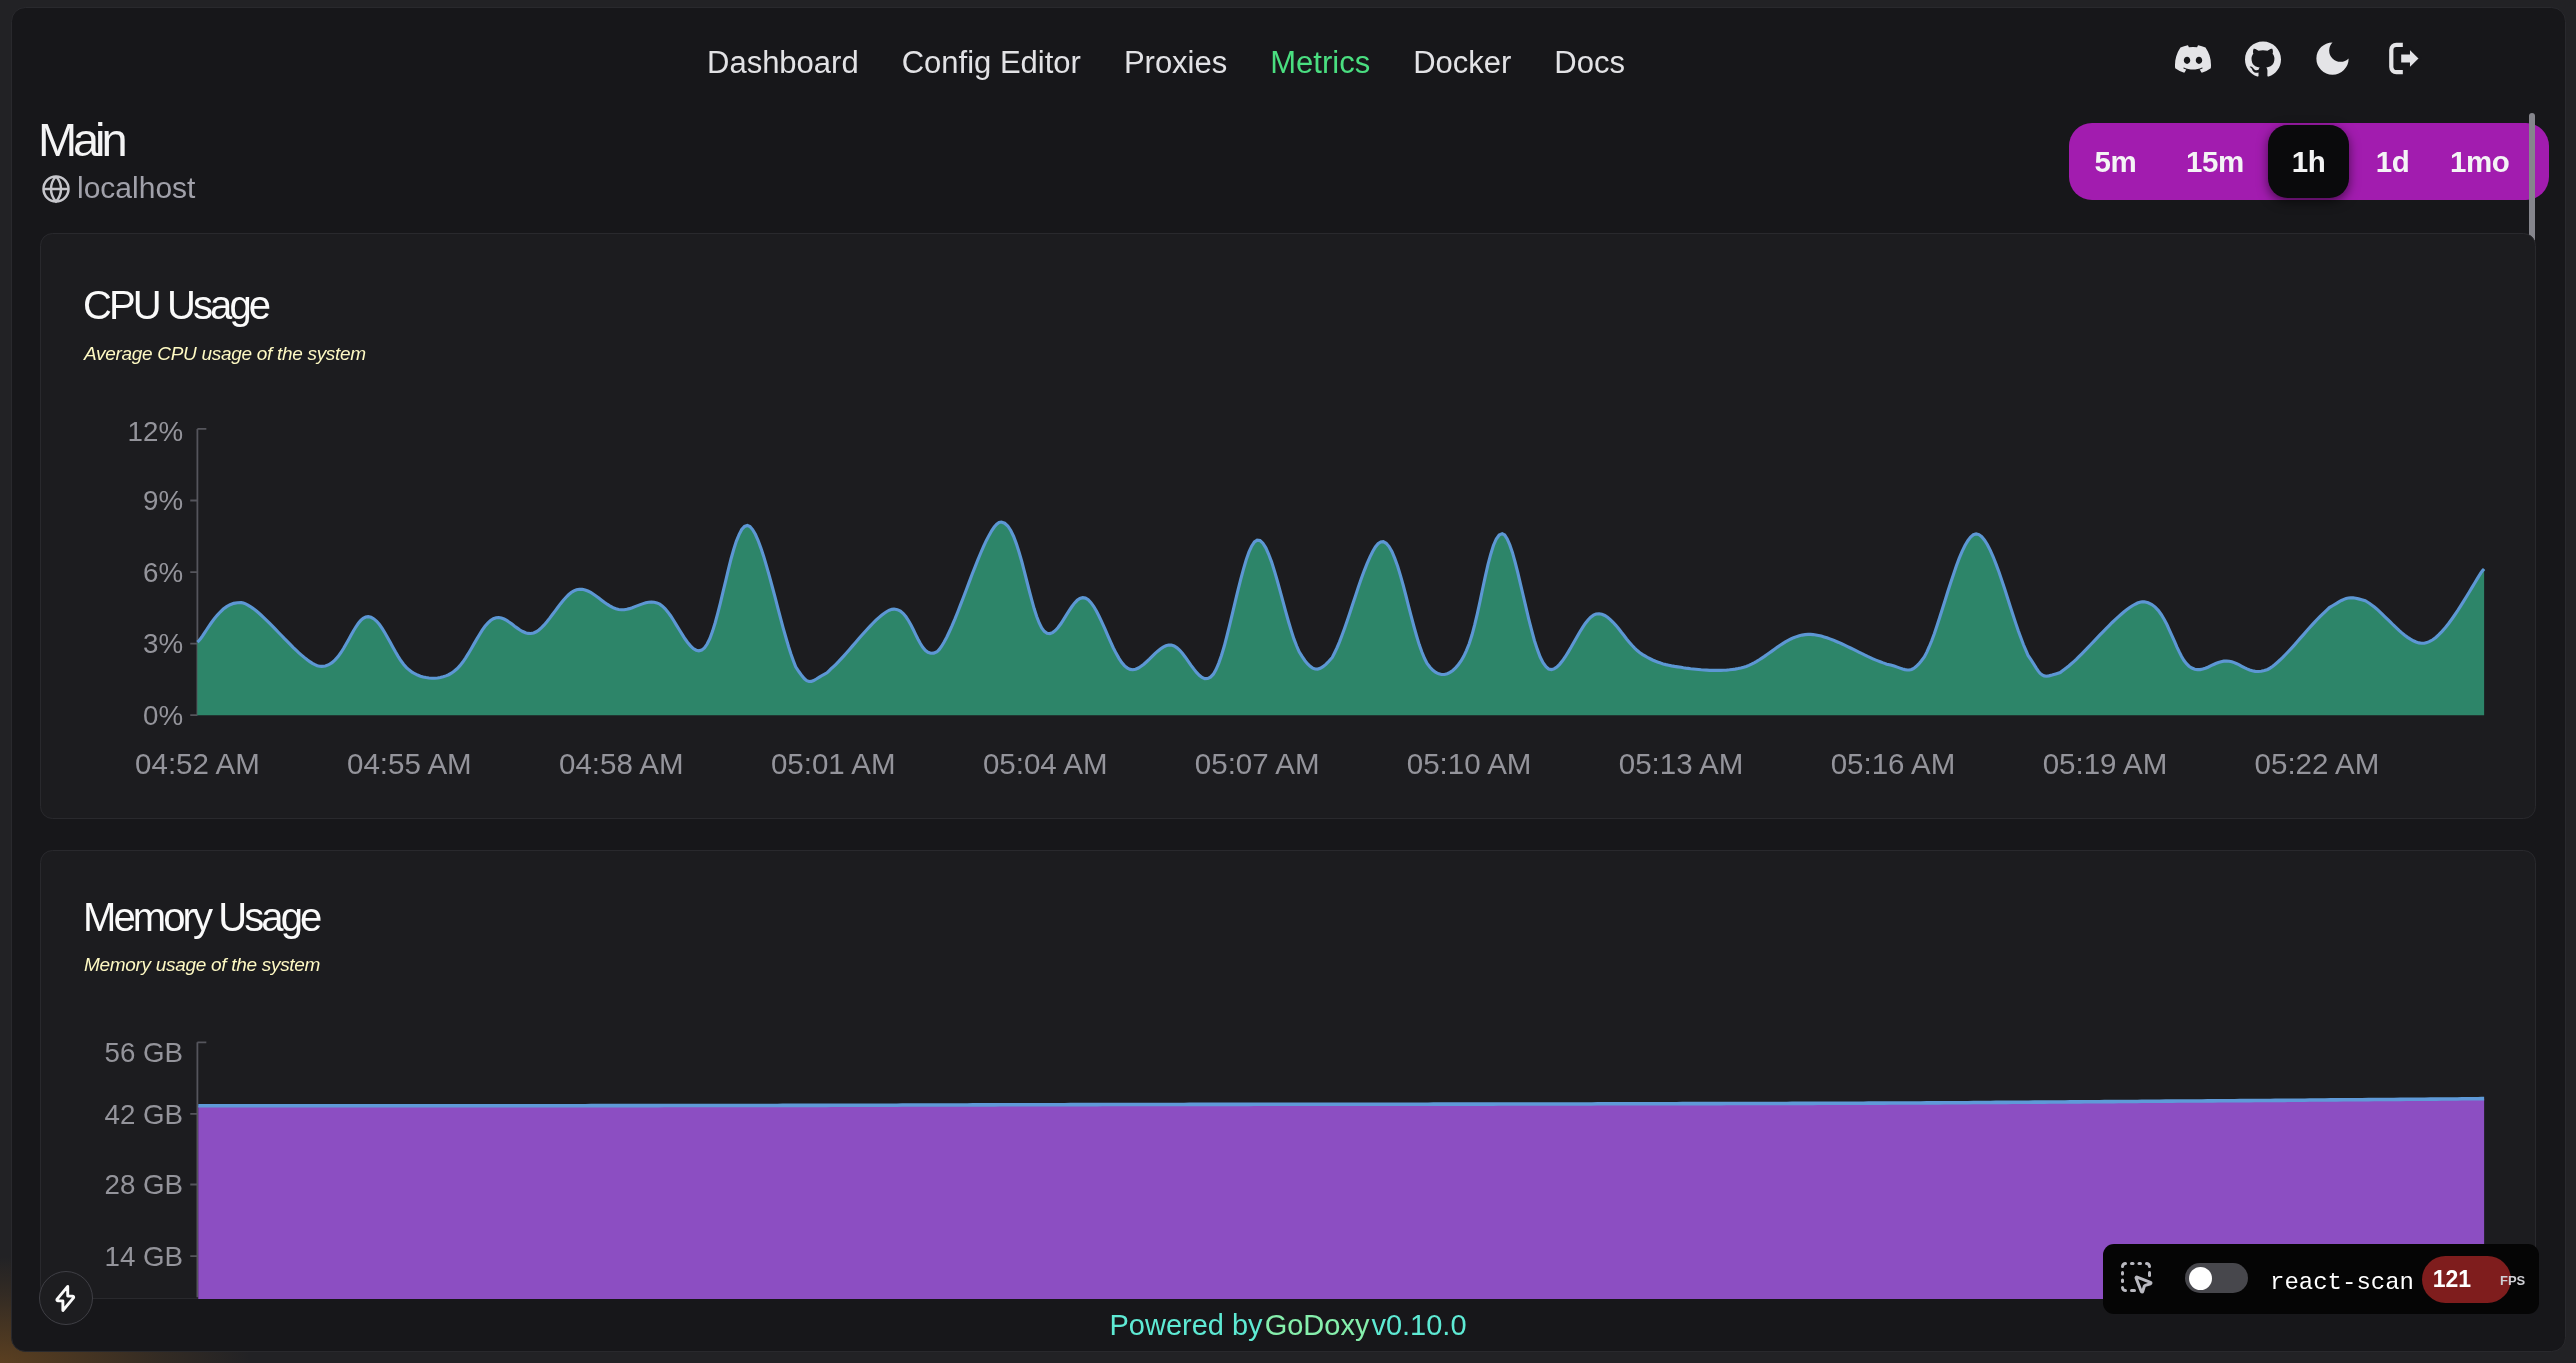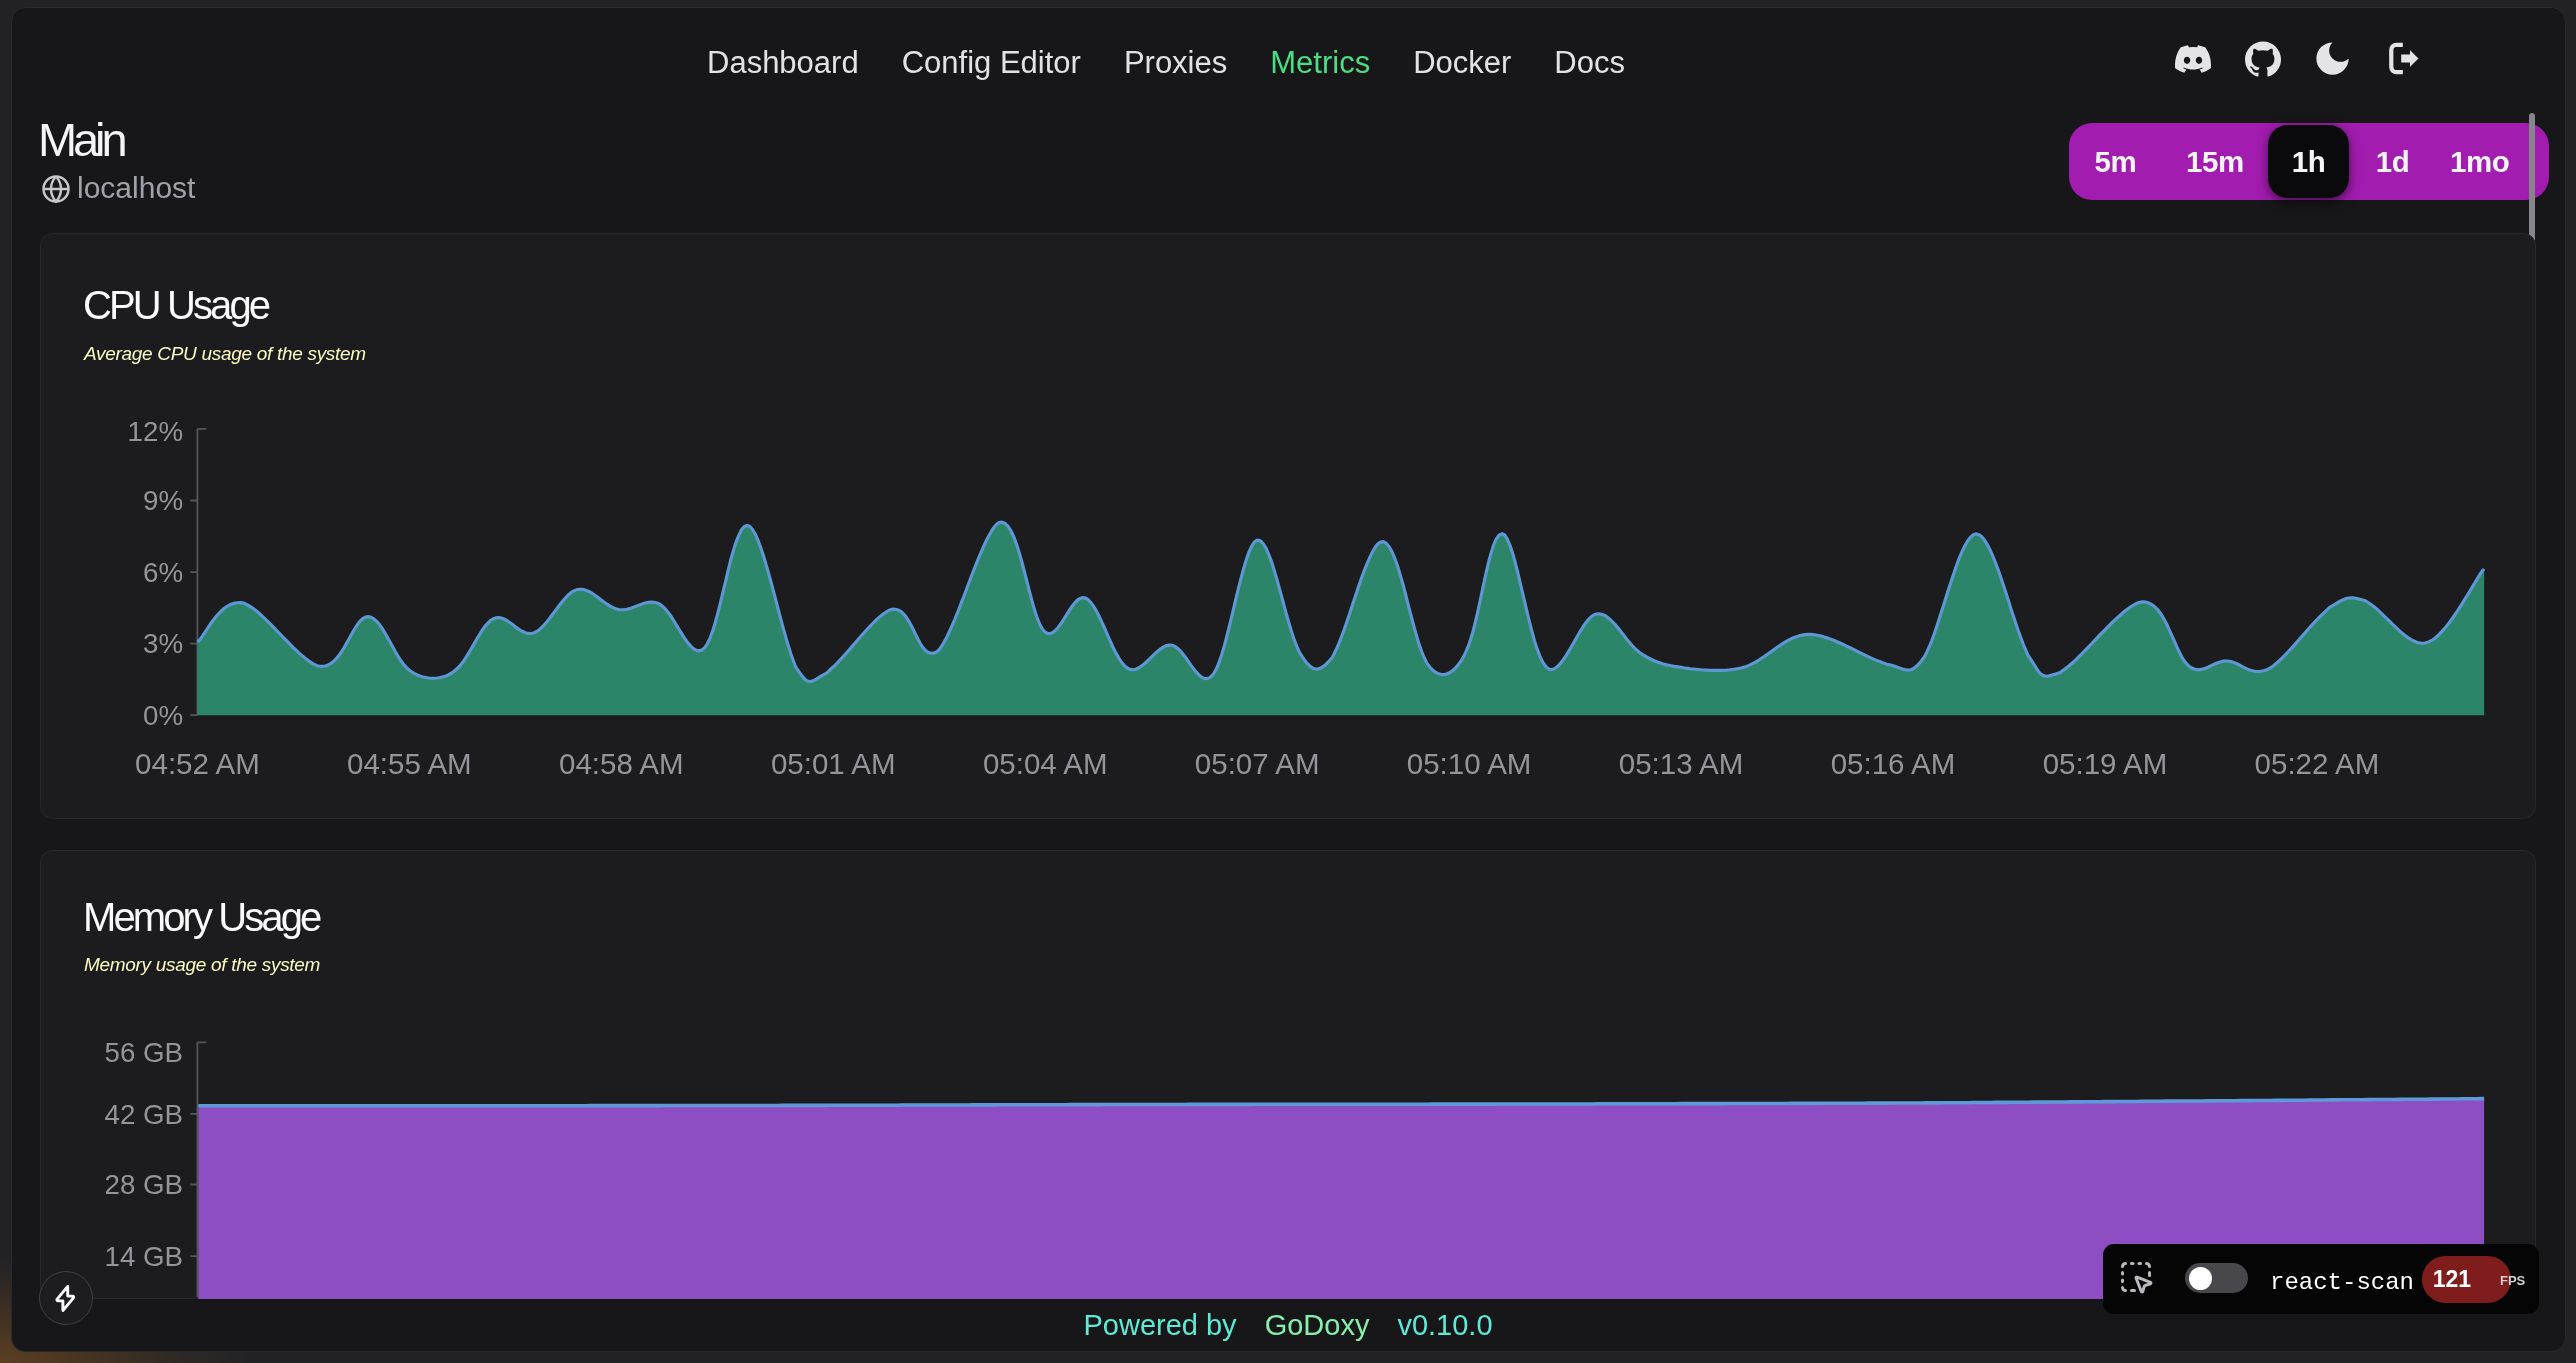--- a/index.html
+++ b/index.html
@@ -116,21 +116,21 @@
     <text x="160" y="237">56 GB</text>
     <text x="160" y="306">42 GB</text>
     <text x="160" y="385">28 GB</text>
     <text x="160" y="465">14 GB</text>
   </g>
   <path d="M177.0 286.0 L180.1 286.0 L183.4 286.0 L187.0 286.0 L190.7 286.0 L194.6 286.0 L198.6 286.0 L202.9 286.0 L207.3 286.0 L211.9 286.0 L216.7 286.0 L221.6 286.0 L226.6 286.0 L231.9 286.0 L237.2 286.0 L242.7 286.0 L248.3 286.0 L254.1 286.0 L259.9 286.0 L265.9 286.0 L272.0 286.0 L278.3 286.0 L284.6 286.0 L291.0 286.0 L297.5 286.0 L304.1 286.0 L310.8 286.0 L317.6 286.0 L324.4 286.0 L331.3 286.0 L338.3 286.0 L345.4 286.0 L352.5 286.0 L359.6 286.0 L366.8 286.0 L374.0 286.0 L381.3 286.0 L388.6 286.0 L395.9 286.0 L403.3 286.0 L410.7 286.0 L418.1 286.0 L425.4 286.0 L432.8 286.0 L440.2 286.0 L447.6 286.0 L455.0 286.0 L460.2 286.0 L465.4 286.0 L470.7 286.0 L476.0 286.0 L481.4 286.0 L486.8 286.0 L492.3 286.0 L497.8 286.0 L503.3 286.0 L509.0 286.0 L514.6 286.0 L520.3 285.9 L526.0 285.9 L531.8 285.9 L537.6 285.9 L543.5 285.9 L549.4 285.9 L555.3 285.9 L561.2 285.9 L567.2 285.9 L573.2 285.9 L579.3 285.9 L585.4 285.9 L591.5 285.9 L597.6 285.9 L603.7 285.9 L609.9 285.9 L616.1 285.8 L622.3 285.8 L628.6 285.8 L634.8 285.8 L641.1 285.8 L647.4 285.8 L653.7 285.8 L660.0 285.8 L666.3 285.8 L672.6 285.8 L679.0 285.8 L685.3 285.8 L691.7 285.8 L698.0 285.7 L704.4 285.7 L710.8 285.7 L717.1 285.7 L723.5 285.7 L729.9 285.7 L736.2 285.7 L742.6 285.7 L749.0 285.7 L755.3 285.7 L761.7 285.7 L768.0 285.6 L774.3 285.6 L780.6 285.6 L786.9 285.6 L793.2 285.6 L799.5 285.6 L805.7 285.6 L812.0 285.6 L818.2 285.6 L824.4 285.6 L830.5 285.5 L836.7 285.5 L842.8 285.5 L848.9 285.5 L855.0 285.5 L861.1 285.5 L867.1 285.5 L873.2 285.5 L879.2 285.5 L885.3 285.4 L891.4 285.4 L897.4 285.4 L903.5 285.4 L909.5 285.4 L915.6 285.4 L921.7 285.4 L927.7 285.3 L933.8 285.3 L939.8 285.3 L945.9 285.3 L952.0 285.3 L958.0 285.3 L964.1 285.2 L970.2 285.2 L976.2 285.2 L982.3 285.2 L988.3 285.2 L994.4 285.2 L1000.5 285.2 L1006.5 285.1 L1012.6 285.1 L1018.6 285.1 L1024.7 285.1 L1030.8 285.1 L1036.8 285.1 L1042.9 285.0 L1048.9 285.0 L1055.0 285.0 L1061.1 285.0 L1067.1 285.0 L1073.2 284.9 L1079.2 284.9 L1085.3 284.9 L1091.4 284.9 L1097.4 284.9 L1103.5 284.9 L1109.5 284.8 L1115.6 284.8 L1121.7 284.8 L1127.7 284.8 L1133.8 284.8 L1139.8 284.8 L1145.9 284.8 L1152.0 284.7 L1158.0 284.7 L1164.1 284.7 L1170.2 284.7 L1176.2 284.7 L1182.3 284.7 L1188.3 284.6 L1194.4 284.6 L1200.5 284.6 L1206.5 284.6 L1212.6 284.6 L1218.6 284.6 L1224.7 284.6 L1230.8 284.5 L1236.8 284.5 L1242.9 284.5 L1248.9 284.5 L1255.0 284.5 L1261.1 284.5 L1267.1 284.5 L1273.2 284.5 L1279.2 284.5 L1285.3 284.4 L1291.4 284.4 L1297.4 284.4 L1303.5 284.4 L1309.5 284.4 L1315.6 284.4 L1321.7 284.4 L1327.7 284.4 L1333.8 284.4 L1339.8 284.4 L1345.9 284.4 L1352.0 284.4 L1358.0 284.3 L1364.1 284.3 L1370.2 284.3 L1376.2 284.3 L1382.3 284.3 L1388.3 284.3 L1394.4 284.3 L1400.5 284.3 L1406.5 284.3 L1412.6 284.3 L1418.6 284.3 L1424.7 284.3 L1430.8 284.3 L1436.8 284.3 L1442.9 284.3 L1448.9 284.3 L1455.0 284.2 L1461.1 284.2 L1467.1 284.2 L1473.2 284.2 L1479.2 284.2 L1485.3 284.2 L1491.4 284.2 L1497.4 284.2 L1503.5 284.2 L1509.5 284.2 L1515.6 284.2 L1521.7 284.2 L1527.7 284.2 L1533.8 284.2 L1539.8 284.2 L1545.9 284.2 L1552.0 284.2 L1558.0 284.1 L1564.1 284.1 L1570.2 284.1 L1576.2 284.1 L1582.3 284.1 L1588.3 284.1 L1594.4 284.1 L1600.5 284.1 L1606.5 284.1 L1612.6 284.1 L1618.6 284.1 L1624.7 284.1 L1630.8 284.0 L1636.8 284.0 L1642.9 284.0 L1648.9 284.0 L1655.0 284.0 L1661.1 284.0 L1667.2 284.0 L1673.3 284.0 L1679.4 284.0 L1685.6 283.9 L1691.7 283.9 L1697.9 283.9 L1704.1 283.9 L1710.3 283.9 L1716.6 283.9 L1722.8 283.9 L1729.1 283.9 L1735.3 283.9 L1741.6 283.8 L1747.9 283.8 L1754.2 283.8 L1760.5 283.8 L1766.8 283.8 L1773.1 283.8 L1779.4 283.8 L1785.7 283.8 L1792.0 283.7 L1798.3 283.7 L1804.7 283.7 L1811.0 283.7 L1817.3 283.7 L1823.6 283.7 L1829.9 283.7 L1836.2 283.6 L1842.5 283.6 L1848.7 283.6 L1855.0 283.6 L1861.2 283.6 L1867.5 283.6 L1873.7 283.6 L1879.9 283.6 L1886.1 283.5 L1892.3 283.5 L1898.5 283.5 L1904.7 283.5 L1910.8 283.5 L1916.9 283.5 L1923.0 283.4 L1929.1 283.4 L1935.1 283.4 L1941.1 283.4 L1947.1 283.4 L1953.1 283.4 L1959.1 283.3 L1965.0 283.3 L1970.9 283.3 L1976.7 283.3 L1982.6 283.3 L1988.4 283.2 L1994.1 283.2 L1999.8 283.2 L2005.5 283.2 L2011.2 283.2 L2016.8 283.2 L2022.4 283.1 L2027.9 283.1 L2033.4 283.1 L2038.9 283.1 L2044.3 283.0 L2049.7 283.0 L2055.0 283.0 L2062.0 283.0 L2068.9 282.9 L2075.8 282.9 L2082.7 282.9 L2089.5 282.8 L2096.3 282.8 L2103.0 282.8 L2109.7 282.7 L2116.4 282.7 L2123.0 282.7 L2129.6 282.6 L2136.1 282.6 L2142.6 282.5 L2149.1 282.5 L2155.5 282.5 L2161.9 282.4 L2168.2 282.4 L2174.5 282.3 L2180.8 282.3 L2187.0 282.2 L2193.2 282.2 L2199.3 282.2 L2205.4 282.1 L2211.5 282.1 L2217.5 282.0 L2223.5 282.0 L2229.4 281.9 L2235.3 281.9 L2241.2 281.9 L2247.0 281.8 L2252.8 281.8 L2258.5 281.7 L2264.2 281.7 L2269.9 281.6 L2275.5 281.6 L2281.1 281.6 L2286.6 281.5 L2292.1 281.5 L2297.6 281.4 L2303.0 281.4 L2308.4 281.3 L2313.7 281.3 L2319.0 281.3 L2324.3 281.2 L2329.5 281.2 L2334.7 281.1 L2339.8 281.1 L2344.9 281.1 L2350.0 281.0 L2355.0 281.0 L2362.5 280.9 L2369.8 280.9 L2377.0 280.8 L2384.1 280.8 L2391.0 280.7 L2397.7 280.7 L2404.4 280.6 L2410.9 280.6 L2417.4 280.6 L2423.7 280.5 L2429.9 280.5 L2436.0 280.4 L2442.1 280.4 L2448.0 280.3 L2453.9 280.3 L2459.7 280.2 L2465.5 280.2 L2471.2 280.2 L2476.9 280.1 L2482.5 280.1 L2488.1 280.0 L2493.7 280.0 L2499.2 279.9 L2504.7 279.9 L2510.3 279.9 L2515.8 279.8 L2521.3 279.8 L2526.9 279.7 L2532.4 279.7 L2538.0 279.6 L2543.6 279.6 L2549.3 279.5 L2555.0 279.5 L2561.6 279.4 L2568.3 279.4 L2575.2 279.3 L2582.1 279.3 L2589.2 279.2 L2596.3 279.2 L2603.4 279.1 L2610.6 279.0 L2617.8 279.0 L2624.9 278.9 L2632.1 278.9 L2639.2 278.8 L2646.2 278.7 L2653.1 278.7 L2659.9 278.6 L2666.6 278.6 L2673.1 278.5 L2679.5 278.5 L2685.7 278.4 L2691.6 278.4 L2697.4 278.3 L2702.9 278.3 L2708.1 278.2 L2713.1 278.2 L2717.8 278.1 L2722.1 278.1 L2726.1 278.1 L2729.7 278.0 L2733.0 278.0 L2733.0 502 L177.0 502 Z" fill="#8c4ec2"></path>
   <path d="M177.0 286.0 L180.1 286.0 L183.4 286.0 L187.0 286.0 L190.7 286.0 L194.6 286.0 L198.6 286.0 L202.9 286.0 L207.3 286.0 L211.9 286.0 L216.7 286.0 L221.6 286.0 L226.6 286.0 L231.9 286.0 L237.2 286.0 L242.7 286.0 L248.3 286.0 L254.1 286.0 L259.9 286.0 L265.9 286.0 L272.0 286.0 L278.3 286.0 L284.6 286.0 L291.0 286.0 L297.5 286.0 L304.1 286.0 L310.8 286.0 L317.6 286.0 L324.4 286.0 L331.3 286.0 L338.3 286.0 L345.4 286.0 L352.5 286.0 L359.6 286.0 L366.8 286.0 L374.0 286.0 L381.3 286.0 L388.6 286.0 L395.9 286.0 L403.3 286.0 L410.7 286.0 L418.1 286.0 L425.4 286.0 L432.8 286.0 L440.2 286.0 L447.6 286.0 L455.0 286.0 L460.2 286.0 L465.4 286.0 L470.7 286.0 L476.0 286.0 L481.4 286.0 L486.8 286.0 L492.3 286.0 L497.8 286.0 L503.3 286.0 L509.0 286.0 L514.6 286.0 L520.3 285.9 L526.0 285.9 L531.8 285.9 L537.6 285.9 L543.5 285.9 L549.4 285.9 L555.3 285.9 L561.2 285.9 L567.2 285.9 L573.2 285.9 L579.3 285.9 L585.4 285.9 L591.5 285.9 L597.6 285.9 L603.7 285.9 L609.9 285.9 L616.1 285.8 L622.3 285.8 L628.6 285.8 L634.8 285.8 L641.1 285.8 L647.4 285.8 L653.7 285.8 L660.0 285.8 L666.3 285.8 L672.6 285.8 L679.0 285.8 L685.3 285.8 L691.7 285.8 L698.0 285.7 L704.4 285.7 L710.8 285.7 L717.1 285.7 L723.5 285.7 L729.9 285.7 L736.2 285.7 L742.6 285.7 L749.0 285.7 L755.3 285.7 L761.7 285.7 L768.0 285.6 L774.3 285.6 L780.6 285.6 L786.9 285.6 L793.2 285.6 L799.5 285.6 L805.7 285.6 L812.0 285.6 L818.2 285.6 L824.4 285.6 L830.5 285.5 L836.7 285.5 L842.8 285.5 L848.9 285.5 L855.0 285.5 L861.1 285.5 L867.1 285.5 L873.2 285.5 L879.2 285.5 L885.3 285.4 L891.4 285.4 L897.4 285.4 L903.5 285.4 L909.5 285.4 L915.6 285.4 L921.7 285.4 L927.7 285.3 L933.8 285.3 L939.8 285.3 L945.9 285.3 L952.0 285.3 L958.0 285.3 L964.1 285.2 L970.2 285.2 L976.2 285.2 L982.3 285.2 L988.3 285.2 L994.4 285.2 L1000.5 285.2 L1006.5 285.1 L1012.6 285.1 L1018.6 285.1 L1024.7 285.1 L1030.8 285.1 L1036.8 285.1 L1042.9 285.0 L1048.9 285.0 L1055.0 285.0 L1061.1 285.0 L1067.1 285.0 L1073.2 284.9 L1079.2 284.9 L1085.3 284.9 L1091.4 284.9 L1097.4 284.9 L1103.5 284.9 L1109.5 284.8 L1115.6 284.8 L1121.7 284.8 L1127.7 284.8 L1133.8 284.8 L1139.8 284.8 L1145.9 284.8 L1152.0 284.7 L1158.0 284.7 L1164.1 284.7 L1170.2 284.7 L1176.2 284.7 L1182.3 284.7 L1188.3 284.6 L1194.4 284.6 L1200.5 284.6 L1206.5 284.6 L1212.6 284.6 L1218.6 284.6 L1224.7 284.6 L1230.8 284.5 L1236.8 284.5 L1242.9 284.5 L1248.9 284.5 L1255.0 284.5 L1261.1 284.5 L1267.1 284.5 L1273.2 284.5 L1279.2 284.5 L1285.3 284.4 L1291.4 284.4 L1297.4 284.4 L1303.5 284.4 L1309.5 284.4 L1315.6 284.4 L1321.7 284.4 L1327.7 284.4 L1333.8 284.4 L1339.8 284.4 L1345.9 284.4 L1352.0 284.4 L1358.0 284.3 L1364.1 284.3 L1370.2 284.3 L1376.2 284.3 L1382.3 284.3 L1388.3 284.3 L1394.4 284.3 L1400.5 284.3 L1406.5 284.3 L1412.6 284.3 L1418.6 284.3 L1424.7 284.3 L1430.8 284.3 L1436.8 284.3 L1442.9 284.3 L1448.9 284.3 L1455.0 284.2 L1461.1 284.2 L1467.1 284.2 L1473.2 284.2 L1479.2 284.2 L1485.3 284.2 L1491.4 284.2 L1497.4 284.2 L1503.5 284.2 L1509.5 284.2 L1515.6 284.2 L1521.7 284.2 L1527.7 284.2 L1533.8 284.2 L1539.8 284.2 L1545.9 284.2 L1552.0 284.2 L1558.0 284.1 L1564.1 284.1 L1570.2 284.1 L1576.2 284.1 L1582.3 284.1 L1588.3 284.1 L1594.4 284.1 L1600.5 284.1 L1606.5 284.1 L1612.6 284.1 L1618.6 284.1 L1624.7 284.1 L1630.8 284.0 L1636.8 284.0 L1642.9 284.0 L1648.9 284.0 L1655.0 284.0 L1661.1 284.0 L1667.2 284.0 L1673.3 284.0 L1679.4 284.0 L1685.6 283.9 L1691.7 283.9 L1697.9 283.9 L1704.1 283.9 L1710.3 283.9 L1716.6 283.9 L1722.8 283.9 L1729.1 283.9 L1735.3 283.9 L1741.6 283.8 L1747.9 283.8 L1754.2 283.8 L1760.5 283.8 L1766.8 283.8 L1773.1 283.8 L1779.4 283.8 L1785.7 283.8 L1792.0 283.7 L1798.3 283.7 L1804.7 283.7 L1811.0 283.7 L1817.3 283.7 L1823.6 283.7 L1829.9 283.7 L1836.2 283.6 L1842.5 283.6 L1848.7 283.6 L1855.0 283.6 L1861.2 283.6 L1867.5 283.6 L1873.7 283.6 L1879.9 283.6 L1886.1 283.5 L1892.3 283.5 L1898.5 283.5 L1904.7 283.5 L1910.8 283.5 L1916.9 283.5 L1923.0 283.4 L1929.1 283.4 L1935.1 283.4 L1941.1 283.4 L1947.1 283.4 L1953.1 283.4 L1959.1 283.3 L1965.0 283.3 L1970.9 283.3 L1976.7 283.3 L1982.6 283.3 L1988.4 283.2 L1994.1 283.2 L1999.8 283.2 L2005.5 283.2 L2011.2 283.2 L2016.8 283.2 L2022.4 283.1 L2027.9 283.1 L2033.4 283.1 L2038.9 283.1 L2044.3 283.0 L2049.7 283.0 L2055.0 283.0 L2062.0 283.0 L2068.9 282.9 L2075.8 282.9 L2082.7 282.9 L2089.5 282.8 L2096.3 282.8 L2103.0 282.8 L2109.7 282.7 L2116.4 282.7 L2123.0 282.7 L2129.6 282.6 L2136.1 282.6 L2142.6 282.5 L2149.1 282.5 L2155.5 282.5 L2161.9 282.4 L2168.2 282.4 L2174.5 282.3 L2180.8 282.3 L2187.0 282.2 L2193.2 282.2 L2199.3 282.2 L2205.4 282.1 L2211.5 282.1 L2217.5 282.0 L2223.5 282.0 L2229.4 281.9 L2235.3 281.9 L2241.2 281.9 L2247.0 281.8 L2252.8 281.8 L2258.5 281.7 L2264.2 281.7 L2269.9 281.6 L2275.5 281.6 L2281.1 281.6 L2286.6 281.5 L2292.1 281.5 L2297.6 281.4 L2303.0 281.4 L2308.4 281.3 L2313.7 281.3 L2319.0 281.3 L2324.3 281.2 L2329.5 281.2 L2334.7 281.1 L2339.8 281.1 L2344.9 281.1 L2350.0 281.0 L2355.0 281.0 L2362.5 280.9 L2369.8 280.9 L2377.0 280.8 L2384.1 280.8 L2391.0 280.7 L2397.7 280.7 L2404.4 280.6 L2410.9 280.6 L2417.4 280.6 L2423.7 280.5 L2429.9 280.5 L2436.0 280.4 L2442.1 280.4 L2448.0 280.3 L2453.9 280.3 L2459.7 280.2 L2465.5 280.2 L2471.2 280.2 L2476.9 280.1 L2482.5 280.1 L2488.1 280.0 L2493.7 280.0 L2499.2 279.9 L2504.7 279.9 L2510.3 279.9 L2515.8 279.8 L2521.3 279.8 L2526.9 279.7 L2532.4 279.7 L2538.0 279.6 L2543.6 279.6 L2549.3 279.5 L2555.0 279.5 L2561.6 279.4 L2568.3 279.4 L2575.2 279.3 L2582.1 279.3 L2589.2 279.2 L2596.3 279.2 L2603.4 279.1 L2610.6 279.0 L2617.8 279.0 L2624.9 278.9 L2632.1 278.9 L2639.2 278.8 L2646.2 278.7 L2653.1 278.7 L2659.9 278.6 L2666.6 278.6 L2673.1 278.5 L2679.5 278.5 L2685.7 278.4 L2691.6 278.4 L2697.4 278.3 L2702.9 278.3 L2708.1 278.2 L2713.1 278.2 L2717.8 278.1 L2722.1 278.1 L2726.1 278.1 L2729.7 278.0 L2733.0 278.0" fill="none" stroke="#5f9ad8" stroke-width="4"></path>
 </svg>
 
 <div class="footer">
-  <span style="color:#5eead4;">Powered by</span><span style="color:#86efac; margin:0 28px;">GoDoxy</span><span style="color:#5eead4;">v0.10.0</span>
+  <span style="color:#5eead4;">Powered by</span><span style="color:#86efac; margin:0 2px;">GoDoxy</span><span style="color:#5eead4;">v0.10.0</span>
 </div>
 
 <div class="abs" style="left:39px; top:1271px; width:54px; height:54px; border-radius:50%; border:1.8px solid #3f3f45; background:#1d1d20;">
   <svg style="position:absolute; left:11.6px; top:11.6px;" width="29" height="29" viewBox="0 0 24 24" fill="none" stroke="#fafafa" stroke-width="2.4" stroke-linejoin="round">
       <path d="M13 2 4.09 12.69A1 1 0 0 0 5 14h4v8l8.91-10.69A1 1 0 0 0 17 10h-4V2z"></path>
     </svg>
 </div>
 
 <div class="abs" style="left:0; top:1234px; width:465px; height:129px; z-index:0; background:radial-gradient(ellipse 358px 152px at 0% 100%, rgba(170,104,26,0.42), rgba(140,90,28,0.16) 45%, rgba(0,0,0,0) 70%);"></div>
 

